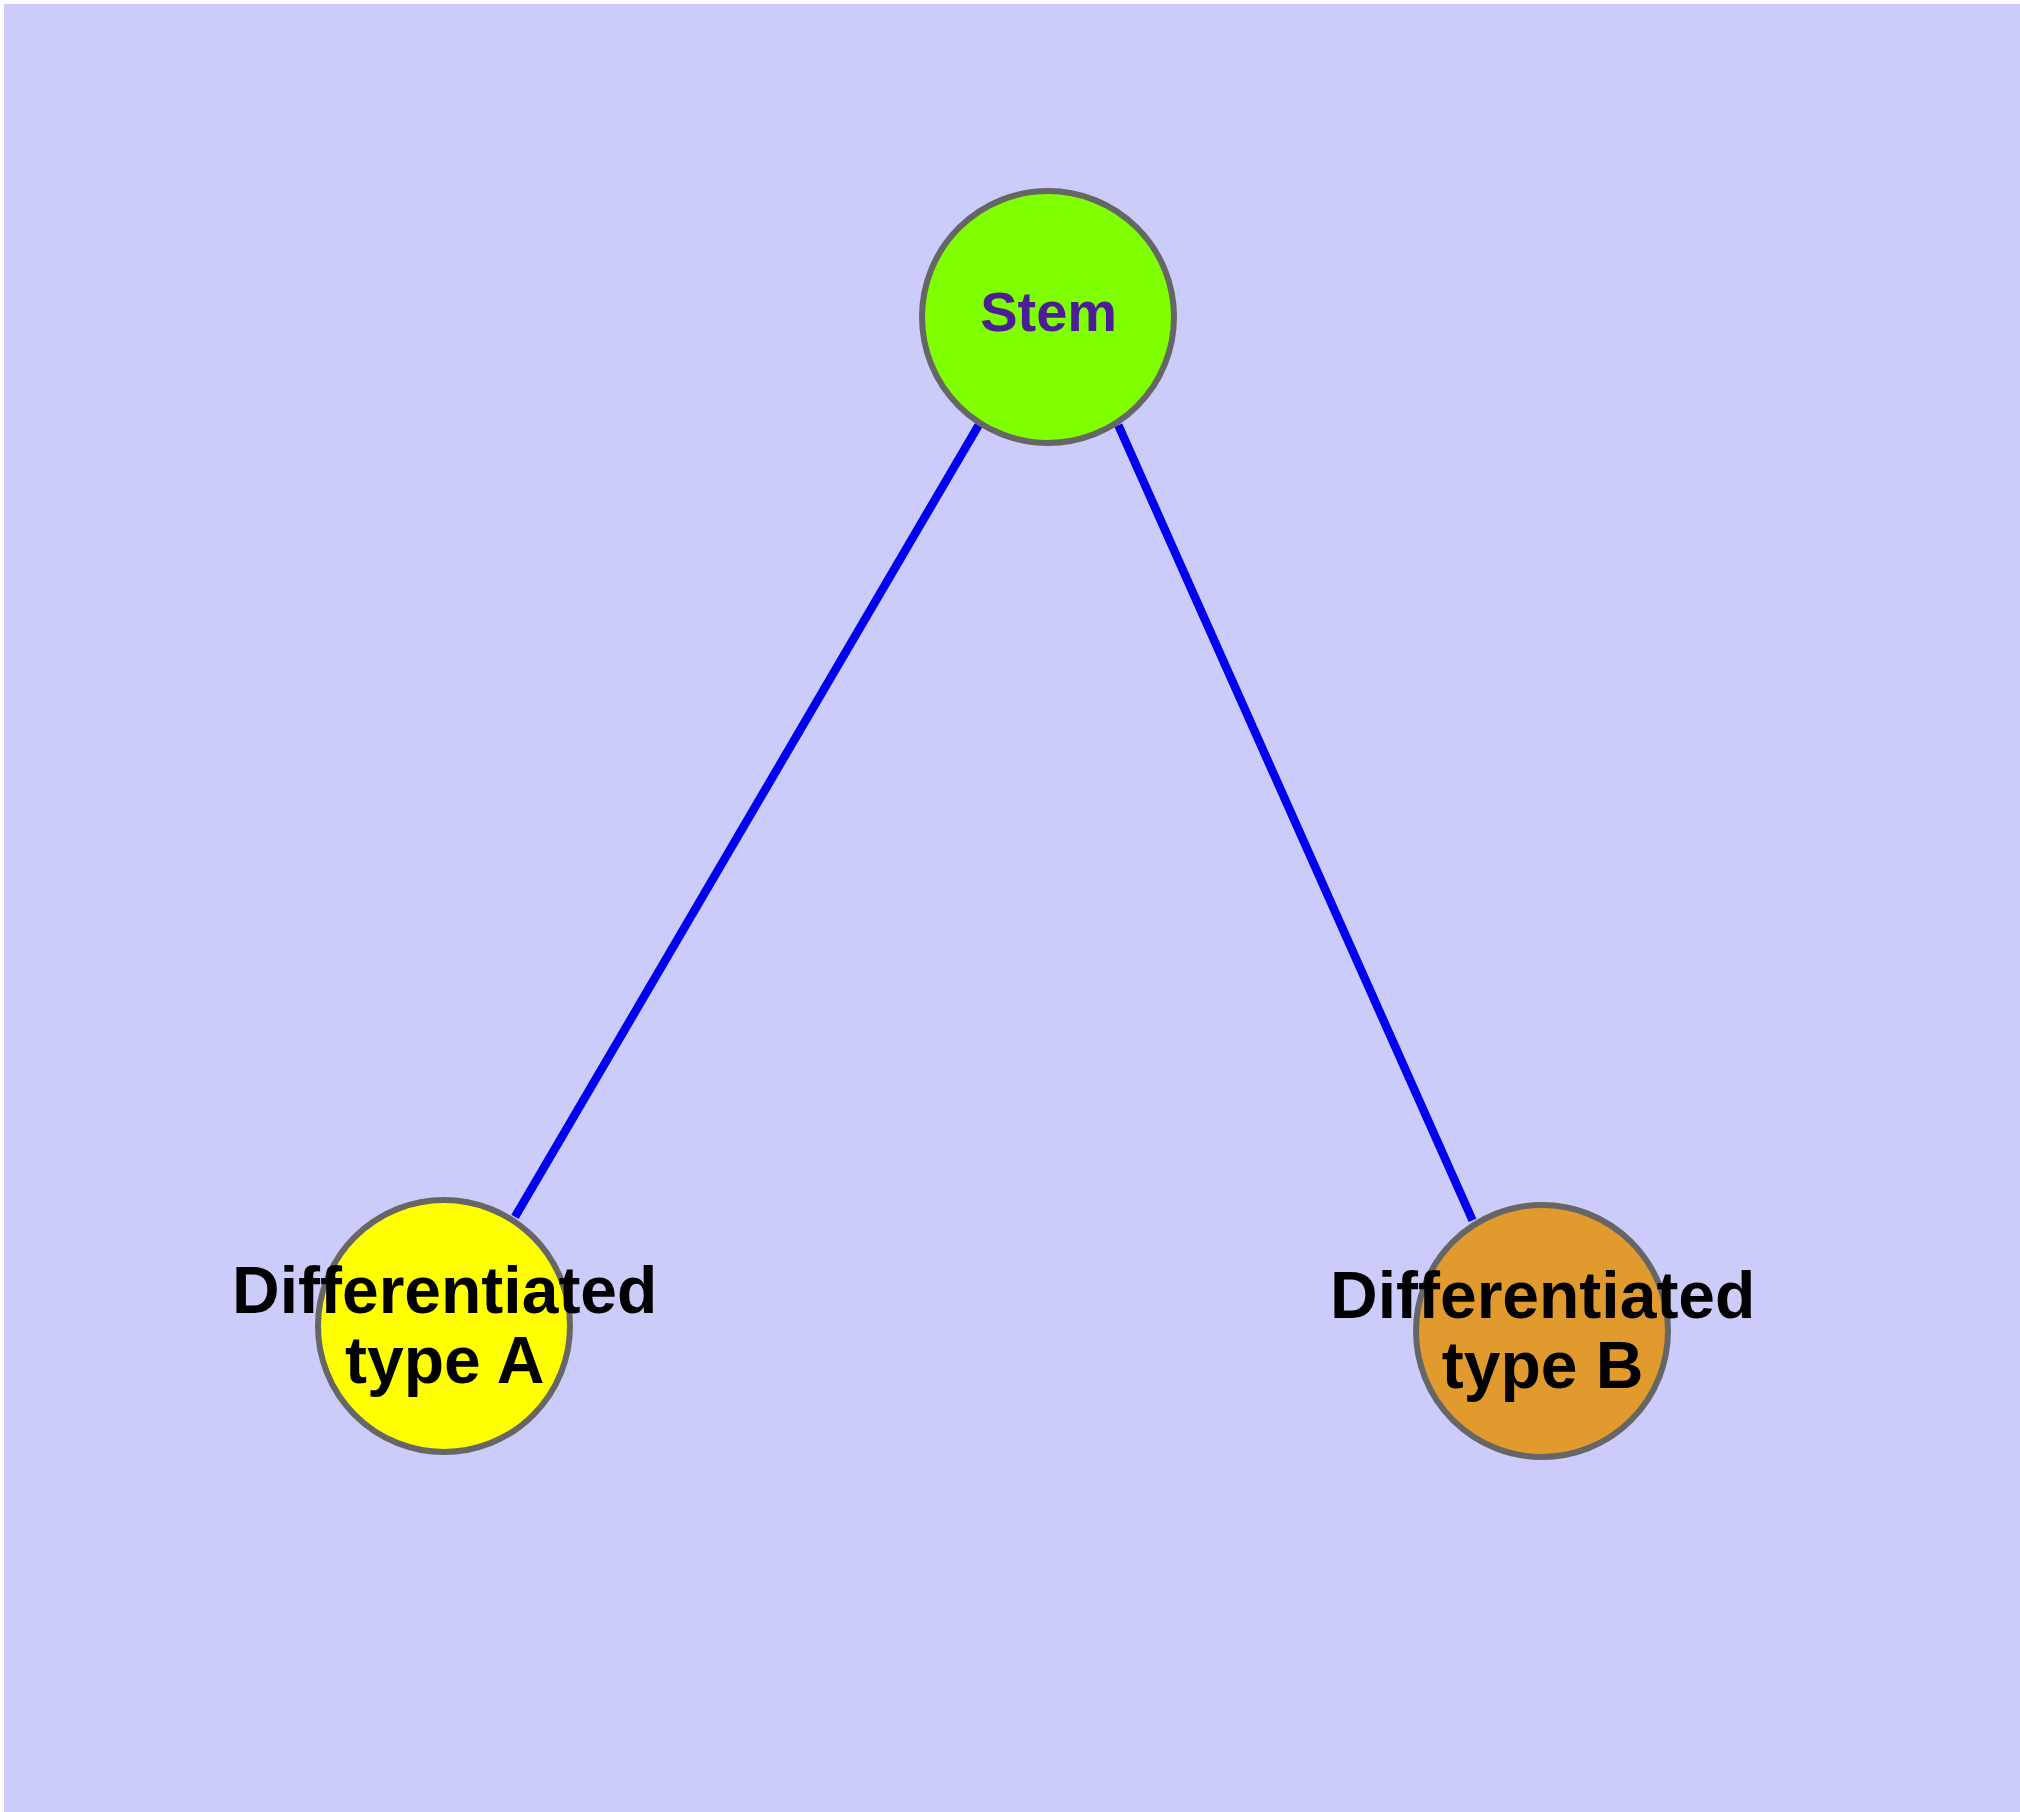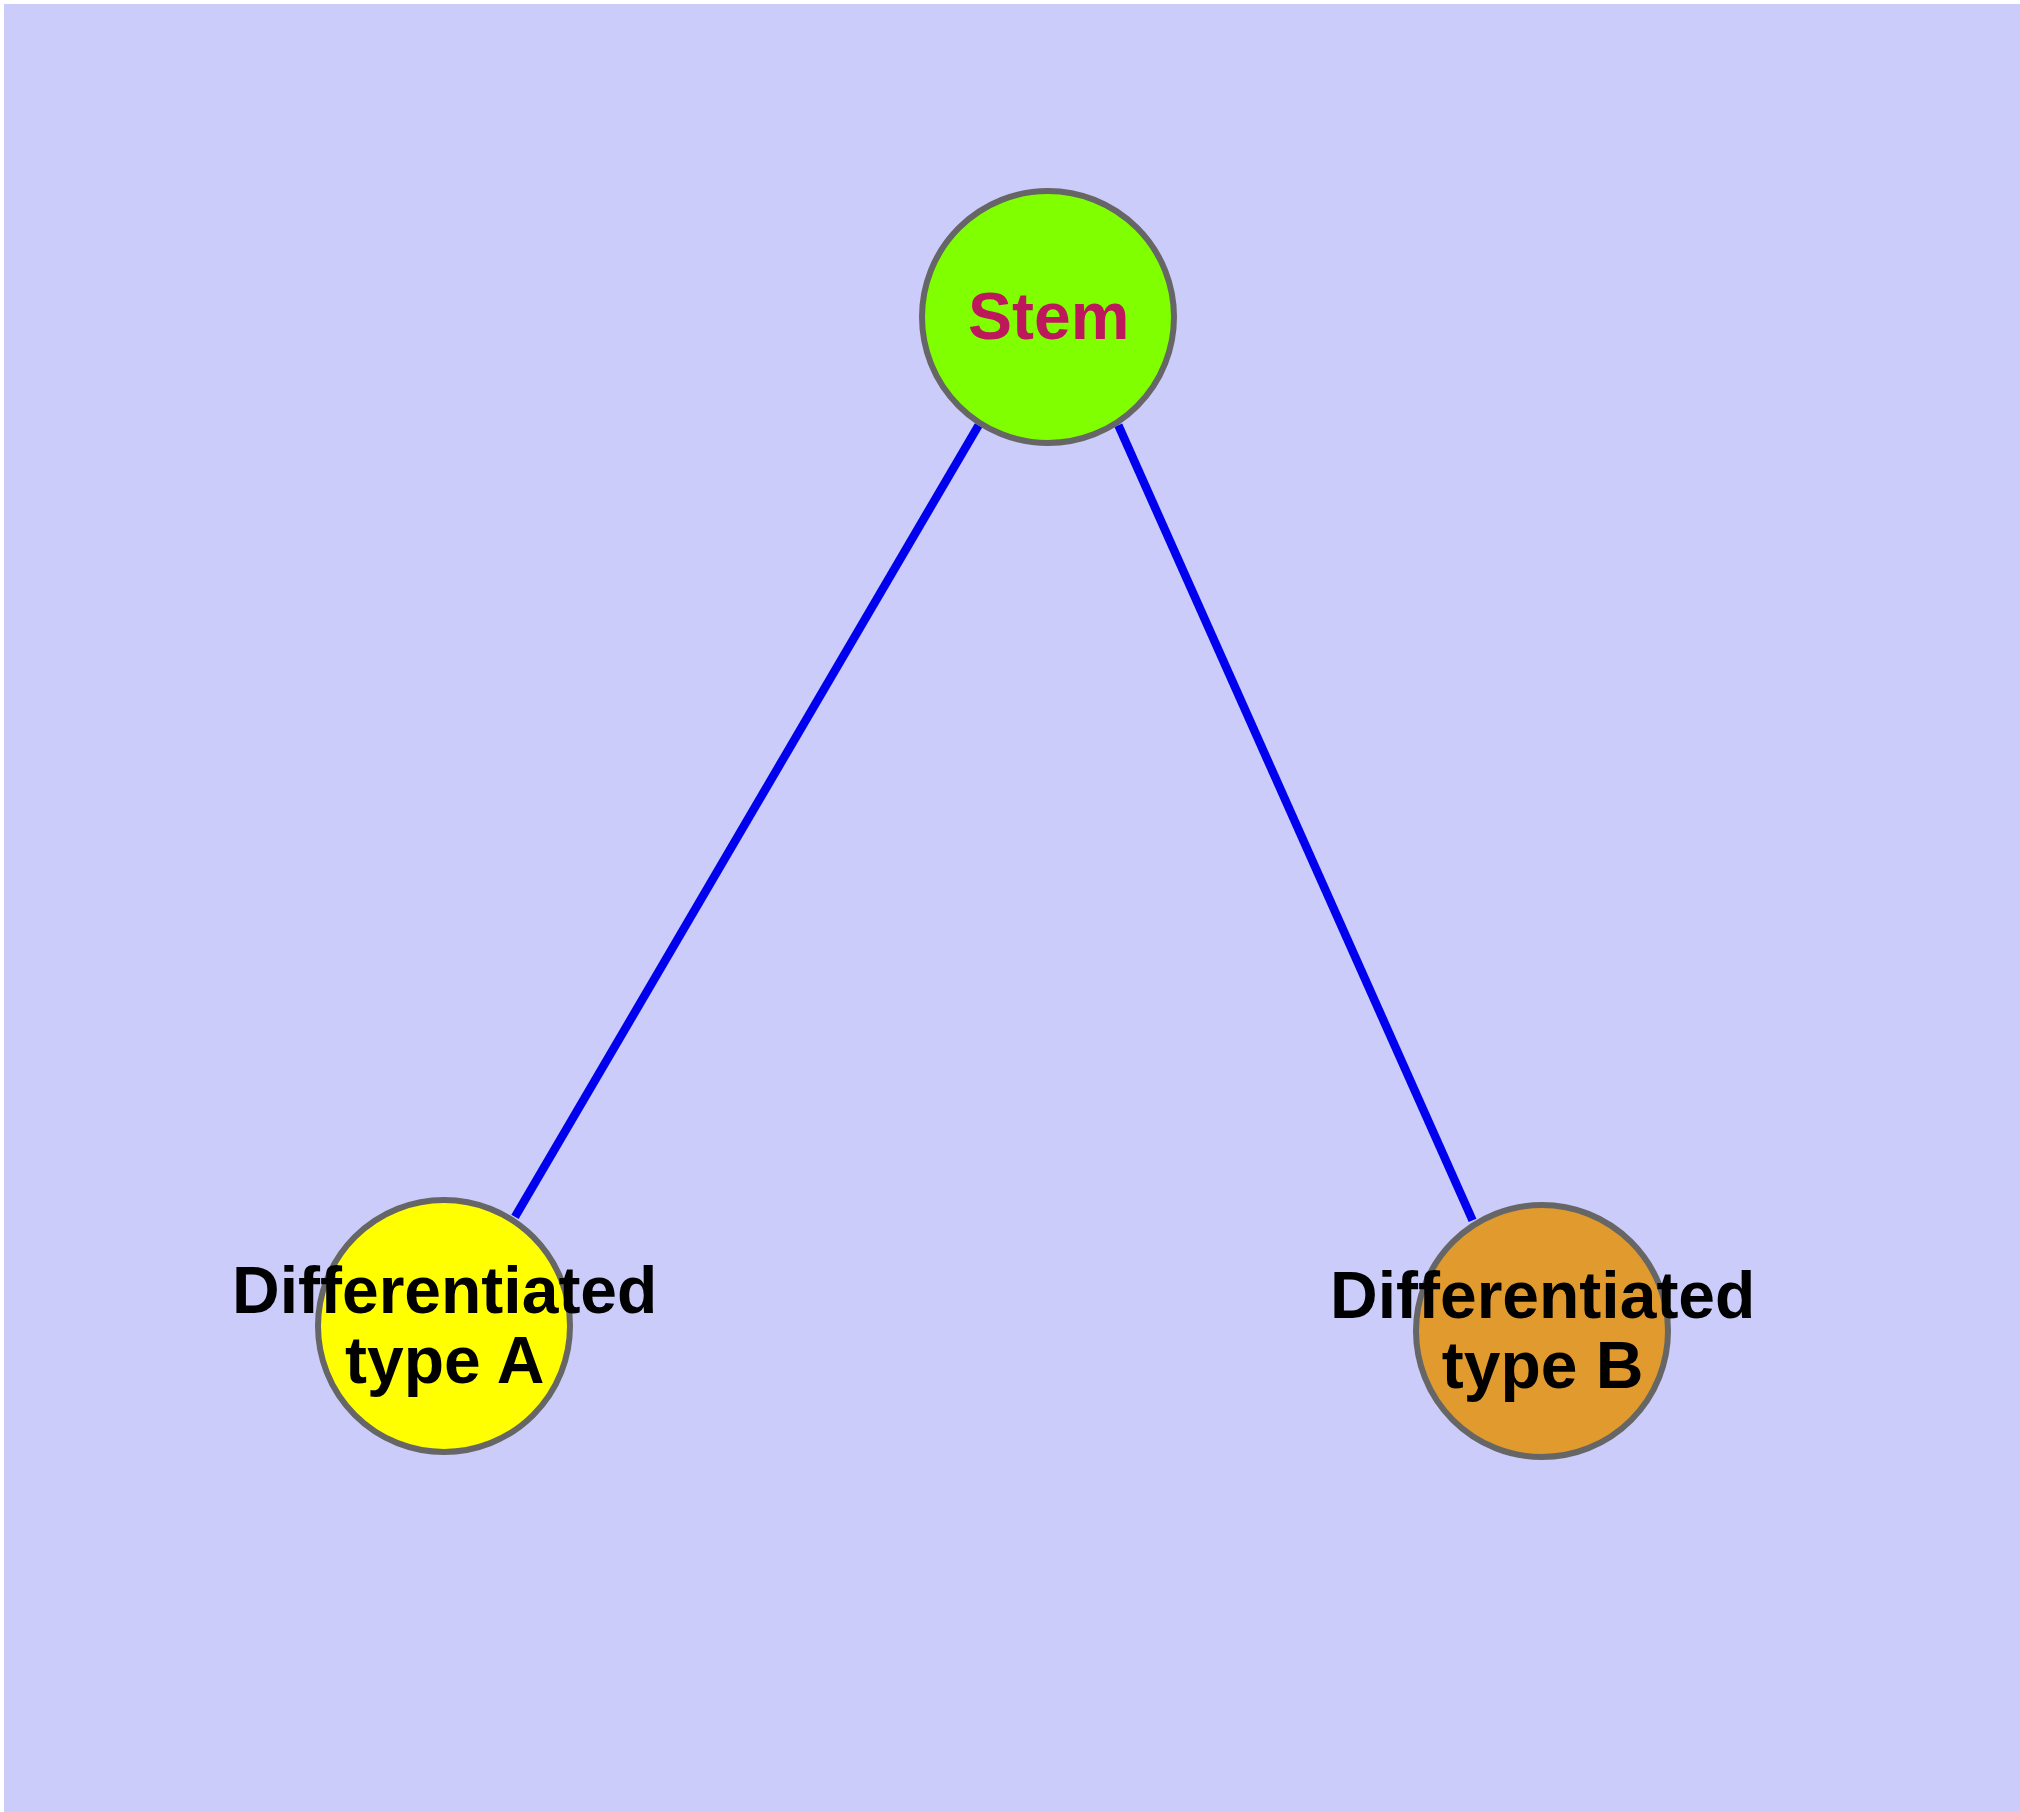--- a/index.html
+++ b/index.html
@@ -59,21 +59,21 @@
 
     <svg id="edge-layer" viewBox="0 0 2379 2133" preserveAspectRatio="none">
       <line class="graph-edge" x1="1150" y1="497" x2="603" y2="1431" stroke="#0000ee" stroke-width="10"></line>
       <line class="graph-edge" x1="1315" y1="497" x2="1733" y2="1435" stroke="#0000ee" stroke-width="10"></line>
     </svg>
 
     <div class="graph-node" style="left: 915px; top: 184px; width: 258px; height: 258px; background: rgb(127, 255, 0); border-color: rgb(102, 102, 102); border-width: 6px;"></div>
     <div class="graph-node" style="left: 311px; top: 1193px; width: 258px; height: 258px; background: rgb(255, 255, 0); border-color: rgb(102, 102, 102); border-width: 6px;"></div>
     <div class="graph-node" style="left: 1409px; top: 1198px; width: 258px; height: 258px; background: rgb(224, 154, 46); border-color: rgb(102, 102, 102); border-width: 6px;"></div>
 
-    <div class="node-label" style="font-size: 66px; color: #be185d; width: 1187px; left: 451px; top: 278px;">Stem</div>
+    <div class="node-label" style="font-size: 56px; color: #4c1d95; width: 1187px; left: 451px; top: 278px;">Stem</div>
     <div class="node-label" style="font-size: 66px; color: rgb(0, 0, 0); width: 1187px; left: -153px; top: 1252px;">Differentiated
 type A</div>
     <div class="node-label" style="font-size: 66px; color: rgb(0, 0, 0); width: 1187px; left: 945px; top: 1257px;">Differentiated
 type B</div>
 
   </div>
 </div>
 
 
 </body></html>

